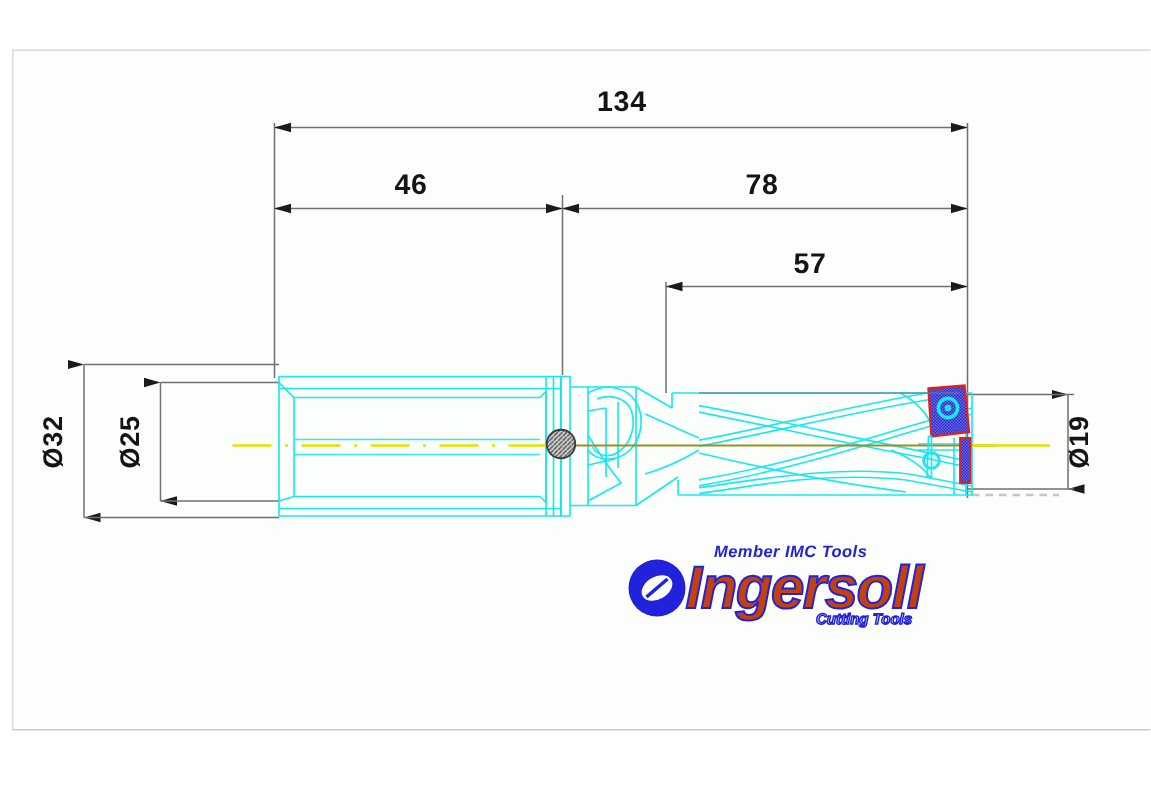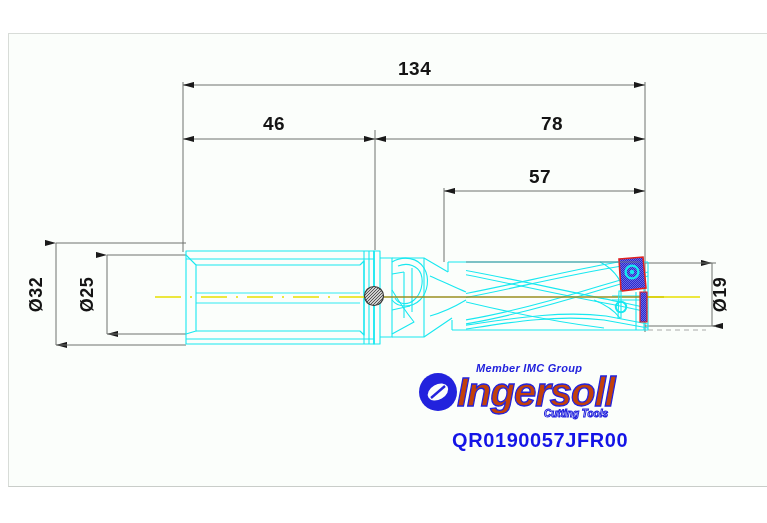--- a/index.html
+++ b/index.html
@@ -239,31 +239,30 @@
     <ellipse cx="438" cy="392" rx="11" ry="7.5" fill="#fbfefb" transform="rotate(-30 438 392)"></ellipse>
     <line x1="431" y1="398" x2="445" y2="386" stroke="#2222dd" stroke-width="2.4"></line>
   </g>
 
 </svg>
 
 <div class="dimtext dim-h" style="left:398px;top:58px;">134</div>
 
 <div class="dimtext dim-h" style="left:263px;top:113px;">46</div>
 
-<div class="dimtext dim-h" style="left:497px;top:113px;margin-left:44px;">78</div>
+<div class="dimtext dim-h" style="left:497px;top:113px;">78</div>
 
 <div class="dimtext dim-h" style="left:529px;top:166px;">57</div>
 
 <div class="dimtext dim-v" style="left:6px;top:284px;width:60px;text-align:center;transform:rotate(-90deg);">Ø32</div>
 
 <div class="dimtext dim-v" style="left:57px;top:284px;width:60px;text-align:center;transform:rotate(-90deg);">Ø25</div>
 
 <div class="dimtext dim-v" style="left:690px;top:284px;width:60px;text-align:center;transform:rotate(-90deg);">Ø19</div>
 
 <div class="logo-wrap">
-  <div class="logo-member">Member IMC Group</div>
+  <div class="logo-member">Member IMC Tools</div>
   <div class="logo-name">Ingersoll</div>
   <div class="logo-sub">Cutting Tools</div>
 </div>
 
-<div class="partno" style="left:452px;top:429px;">QR0190057JFR00</div>
 
 </div>
 
 </body></html>

